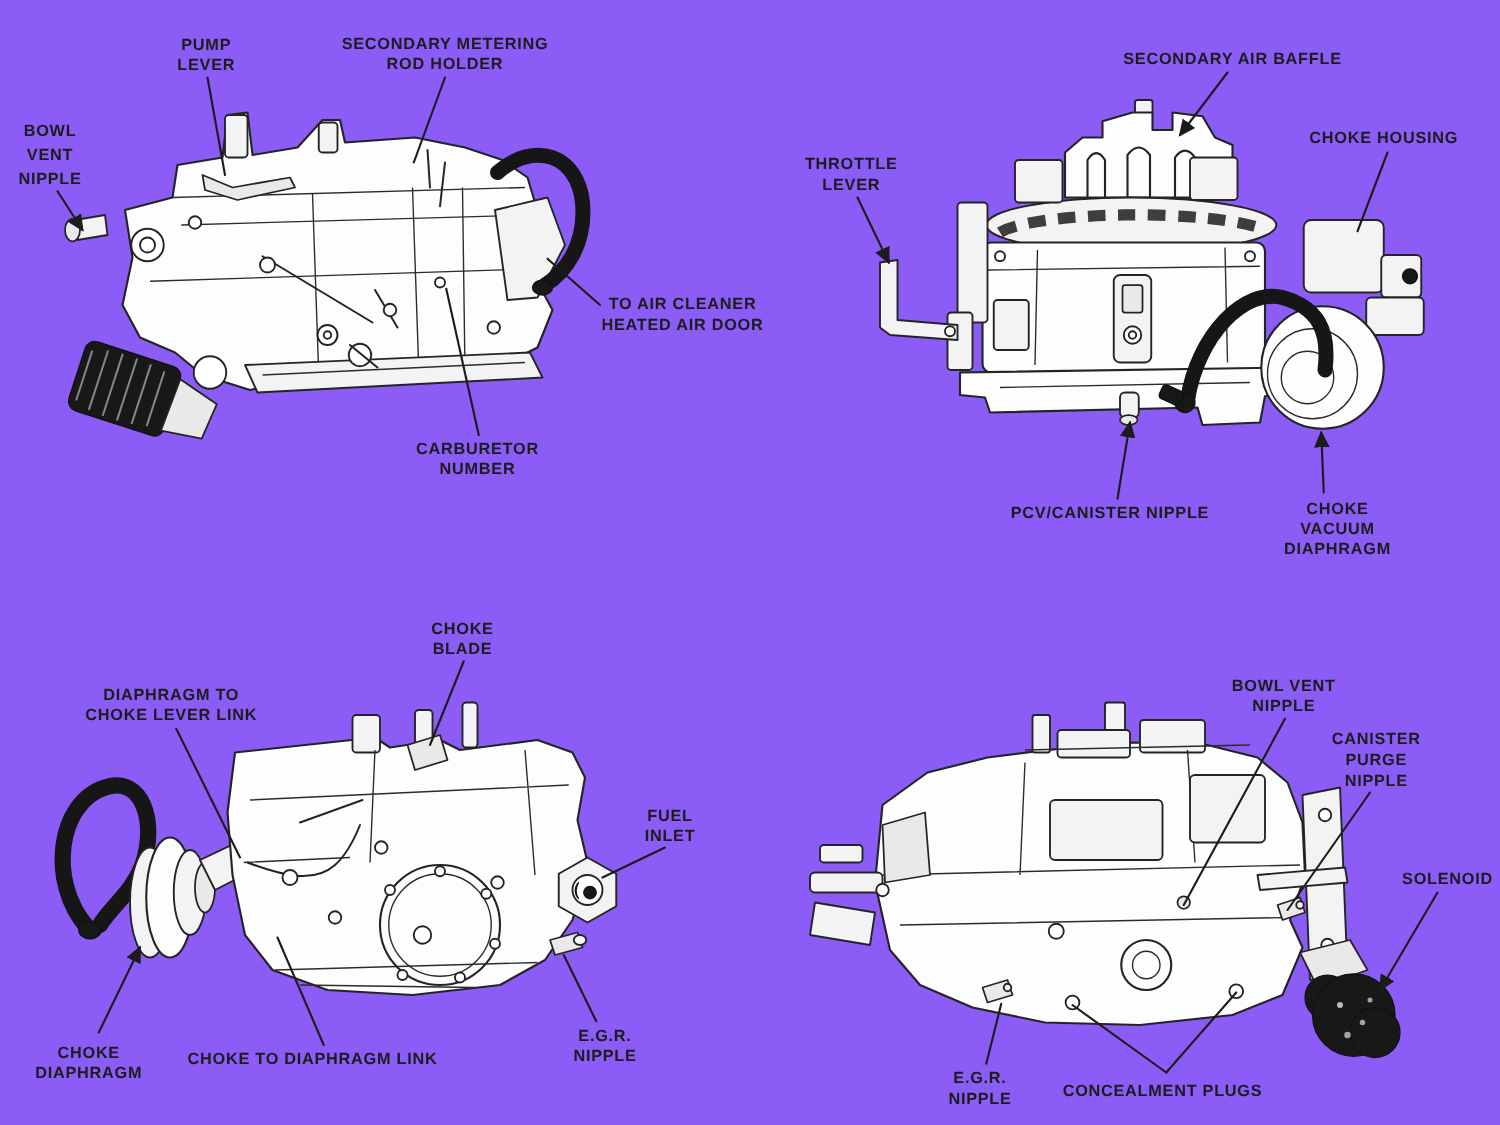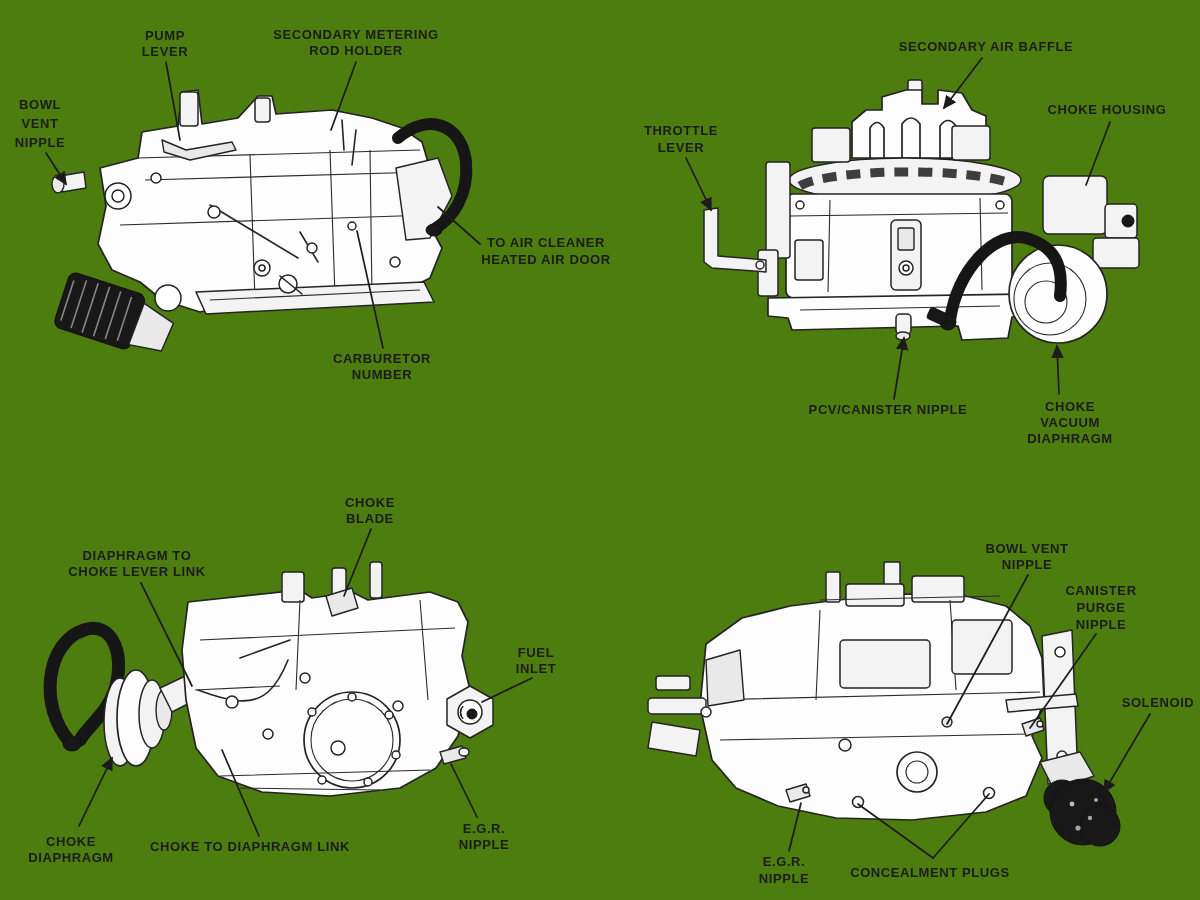--- a/index.html
+++ b/index.html
@@ -1,16 +1,16 @@
 <!DOCTYPE html>
 <html><head>
 <meta charset="utf-8">
 <style>
   html,body{margin:0;padding:0;background:#ffffff;}
-  .page{width:1200px;height:900px;position:relative;background:#4d7c0f;overflow:hidden;}
+  .page{width:1200px;height:900px;position:relative;background:#8b5cf6;overflow:hidden;}
   svg{display:block;}
   .ln{fill:none;stroke:#242424;stroke-width:1.6;stroke-linejoin:round;stroke-linecap:round;}
   .thin{fill:none;stroke:#2b2b2b;stroke-width:1.1;stroke-linejoin:round;}
   .part{fill:#fdfdfd;stroke:#242424;stroke-width:1.7;stroke-linejoin:round;}
   .part2{fill:#f3f3f3;stroke:#242424;stroke-width:1.5;stroke-linejoin:round;}
   .part3{fill:#e9e9e9;stroke:#242424;stroke-width:1.4;stroke-linejoin:round;}
   .dark{fill:#181818;stroke:#111;stroke-width:1;}
   .hose{fill:none;stroke:#161616;stroke-width:12;stroke-linecap:round;}
   .hose2{fill:none;stroke:#161616;stroke-width:13;stroke-linecap:round;}
   .screw{fill:#ffffff;stroke:#242424;stroke-width:1.5;}

